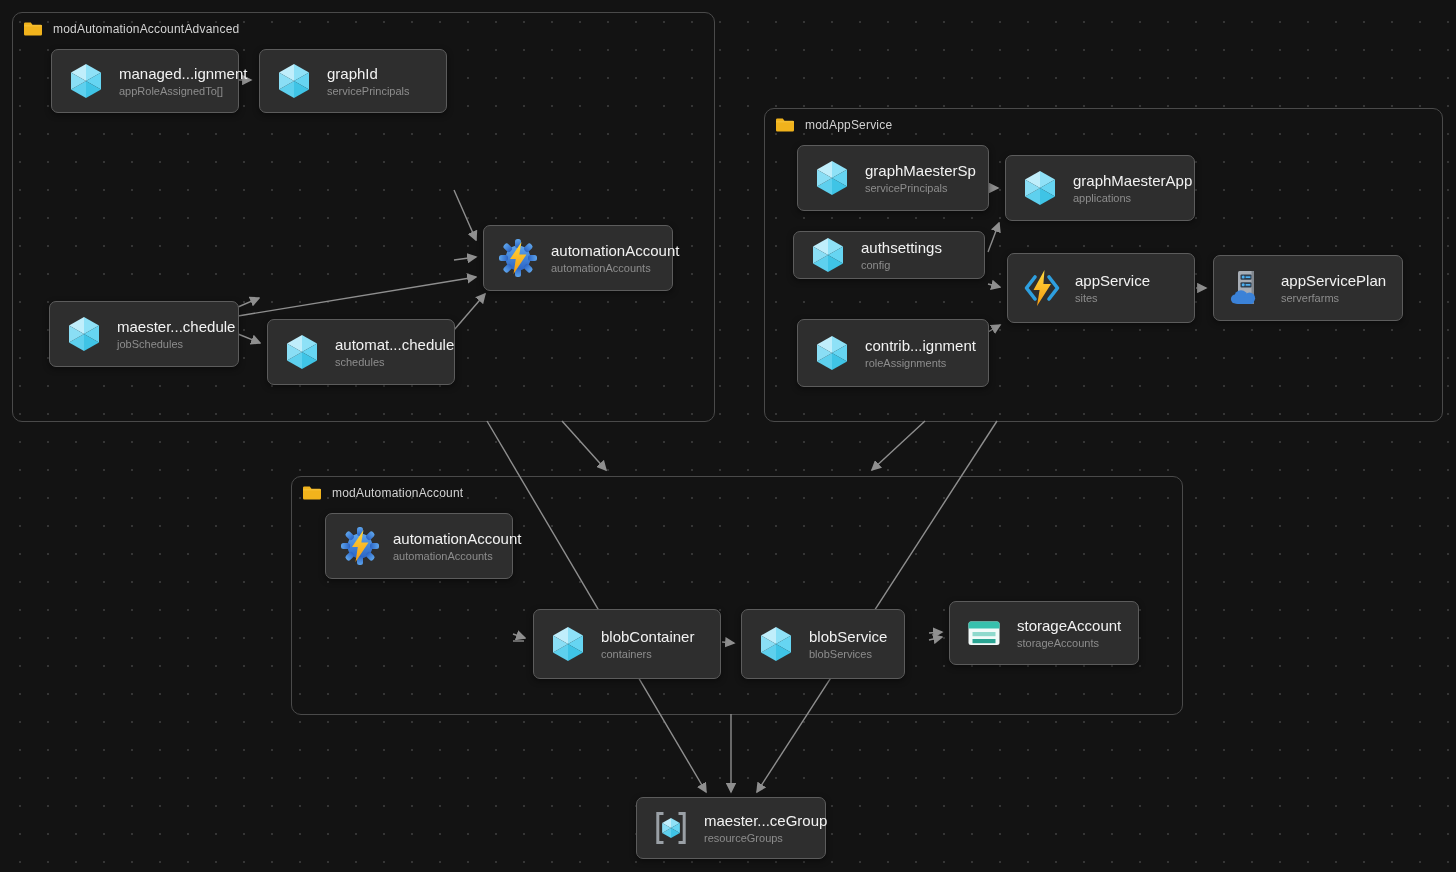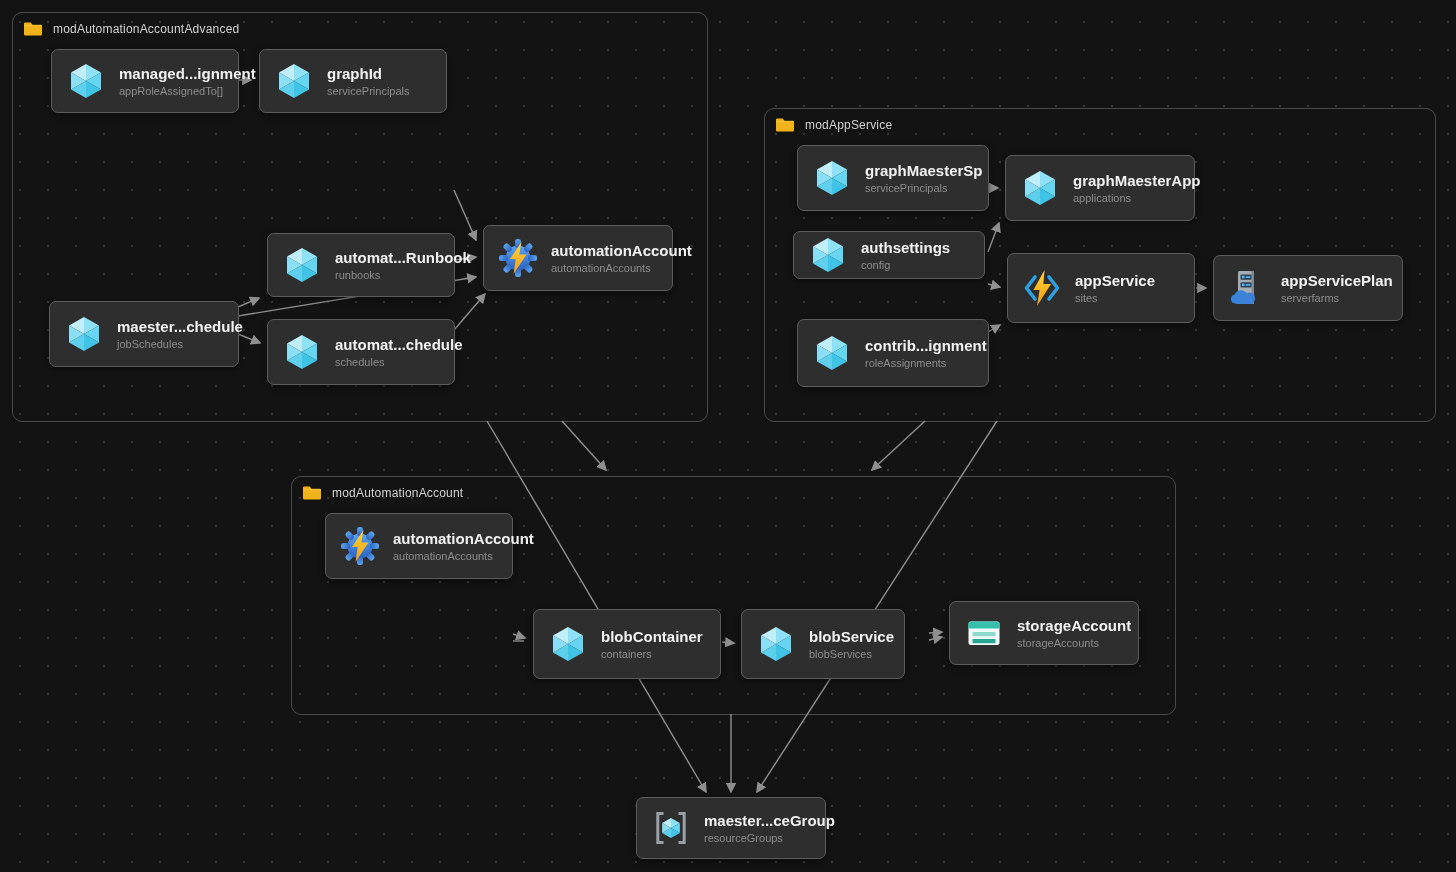--- a/index.html
+++ b/index.html
@@ -6,36 +6,36 @@
   body{
     width:1456px;height:872px;position:relative;overflow:hidden;
     background-color:#131313;
     background-image:radial-gradient(circle,#353535 1px,transparent 1.2px);
     background-size:28px 28px;
     background-position:6px 8px;
     font-family:"Liberation Sans",sans-serif;
     -webkit-font-smoothing:antialiased;
   }
   .group{
-    position:absolute;border:1px solid #4a4a4a;border-radius:10px;background:transparent;
+    position:absolute;border:1px solid #4a4a4a;border-radius:10px;background:transparent;padding-left:7px;
   }
   .group-header{
     position:absolute;top:7px;left:9px;display:flex;align-items:center;gap:9px;
     font-size:12px;color:#d2d2d2;letter-spacing:.2px;
   }
   .folder-svg{width:22px;height:18px;flex:0 0 22px;}
   .node{
     position:absolute;z-index:3;display:flex;align-items:center;gap:13px;
     background:#2e2e2e;border:1px solid #5c5c5c;border-radius:7px;
     padding-left:14px;box-sizing:border-box;box-shadow:0 2px 6px rgba(0,0,0,.45);
     cursor:pointer;
   }
   .nico{width:40px;height:40px;flex:0 0 40px;}
   .ntxt{display:flex;flex-direction:column;gap:3px;min-width:0;}
-  .ntitle{font-size:15px;font-weight:700;color:#f2f2f2;white-space:nowrap;}
+  .ntitle{font-size:15px;font-weight:400;color:#f2f2f2;white-space:nowrap;}
   .nsub{font-size:11px;color:#8d8d8d;white-space:nowrap;}
   #edges{position:absolute;left:0;top:0;z-index:2;pointer-events:none;}
   #edges line{stroke:#8f8f8f;stroke-width:1.4;}
 </style>
 </head>
 <body>
 
 <svg width="0" height="0" style="position:absolute" aria-hidden="true">
   <defs>
     <linearGradient id="gBlue" x1="0" y1="0" x2="0" y2="1">
@@ -129,29 +129,20 @@
     <svg class="nico" viewBox="0 0 40 40">
         <use href="#cubeShape"></use>
       </svg>
     <span class="ntxt">
         <span class="ntitle">graphId</span>
         <span class="nsub">servicePrincipals</span>
       </span>
   </div>
 
 
-  <div class="node" style="left:254px;top:220px;width:188px;height:64px">
-    <svg class="nico" viewBox="0 0 40 40">
-        <use href="#cubeShape"></use>
-      </svg>
-    <span class="ntxt">
-        <span class="ntitle">automat...Runbook</span>
-        <span class="nsub">runbooks</span>
-      </span>
-  </div>
 
   <div class="node" style="left:36px;top:288px;width:190px;height:66px">
     <svg class="nico" viewBox="0 0 40 40">
         <use href="#cubeShape"></use>
       </svg>
     <span class="ntxt">
         <span class="ntitle">maester...chedule</span>
         <span class="nsub">jobSchedules</span>
       </span>
   </div>

